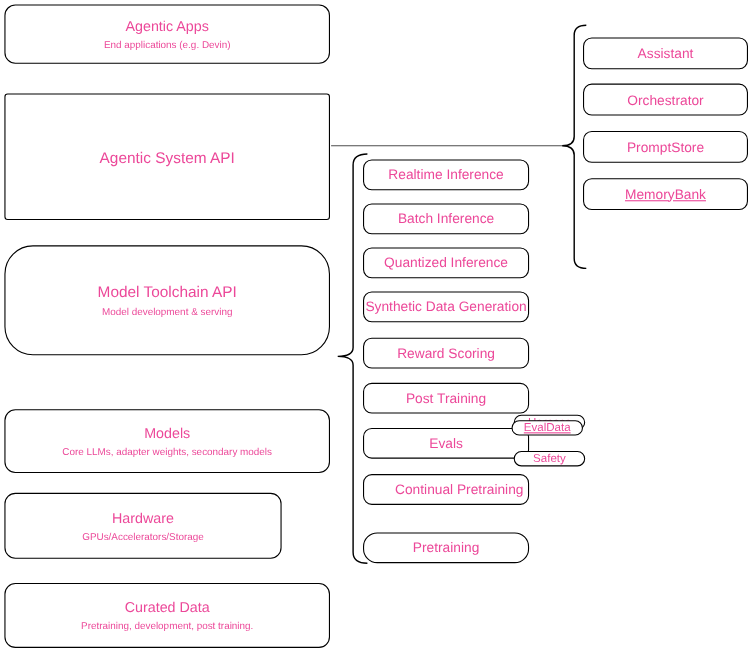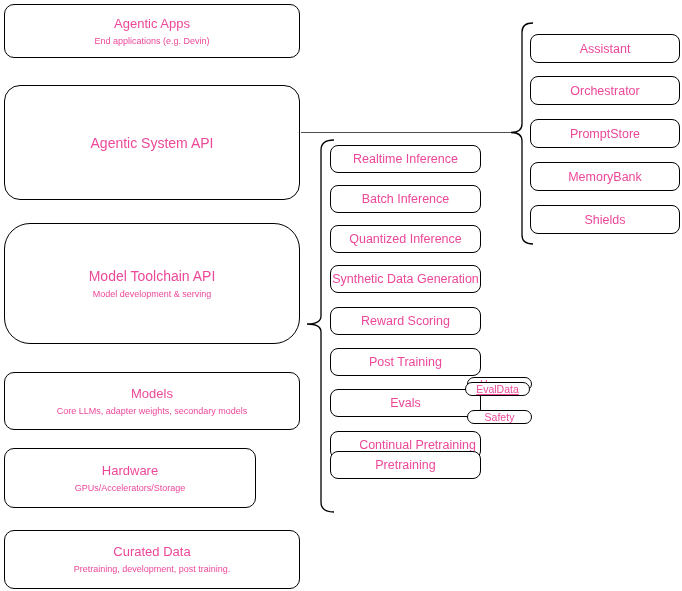--- a/index.html
+++ b/index.html
@@ -64,25 +64,25 @@
     <path class="conn-line" d="M301,132.5 L511,132.5"></path>
     <path class="brace" d="M533,23 Q522,23 522,32 L522,124 Q522,132.5 511,132.5 Q522,132.5 522,141 L522,235 Q522,244 533,244"></path>
     <path class="brace" d="M334,140 Q321,140 321,150 L321,316 Q321,324 307,324 Q321,324 321,332 L321,502 Q321,512 334,512"></path>
   </svg>
 
   <div class="box" style="left:4px;top:4px;width:296px;height:54px;border-radius:10px;">
     <div class="title">Agentic Apps</div>
     <div class="subtitle">End applications (e.g. Devin)</div>
   </div>
 
-  <div class="box" style="left:4px;top:85px;width:296px;height:115px;border-radius:16px;">
+  <div class="box" style="left:4px;top:85px;width:296px;height:115px;border-radius:3px;">
     <div class="title lg">Agentic System API</div>
   </div>
 
-  <div class="box" style="left:4px;top:223px;width:296px;height:121px;border-radius:26px;">
+  <div class="box" style="left:4px;top:223px;width:296px;height:100px;border-radius:26px;">
     <div class="title lg">Model Toolchain API</div>
     <div class="subtitle">Model development &amp; serving</div>
   </div>
 
   <div class="box" style="left:4px;top:372px;width:296px;height:58px;border-radius:10px;">
     <div class="title">Models</div>
     <div class="subtitle">Core LLMs, adapter weights, secondary models</div>
   </div>
 
   <div class="box" style="left:4px;top:448px;width:252px;height:60px;border-radius:10px;">
@@ -112,21 +112,21 @@
   </div>
   <div class="node mid" style="top:348px;">
     <span>Post Training</span>
   </div>
   <div class="node mid" style="top:389px;">
     <span>Evals</span>
   </div>
   <div class="node mid" style="top:431px;padding-left:24px;">
     <span>Continual Pretraining</span>
   </div>
-  <div class="node mid" style="top:451px;">
+  <div class="node mid" style="top:484px;border-radius:13px;">
     <span>Pretraining</span>
   </div>
 
   <div class="pill" style="left:467px;top:377px;">
     <span>Harness</span>
   </div>
   <div class="pill" style="left:465px;top:382px;text-decoration:underline;">
     <span>EvalData</span>
   </div>
   <div class="pill" style="left:467px;top:410px;">
@@ -135,20 +135,17 @@
 
   <div class="node right" style="top:34px;">
     <span>Assistant</span>
   </div>
   <div class="node right" style="top:76px;">
     <span>Orchestrator</span>
   </div>
   <div class="node right" style="top:119px;">
     <span>PromptStore</span>
   </div>
-  <div class="node right" style="top:162px;">
+  <div class="node right" style="top:162px;text-decoration:underline;">
     <span>MemoryBank</span>
-  </div>
-  <div class="node right" style="top:205px;">
-    <span>Shields</span>
   </div>
 
 </div>
 
 </body></html>

